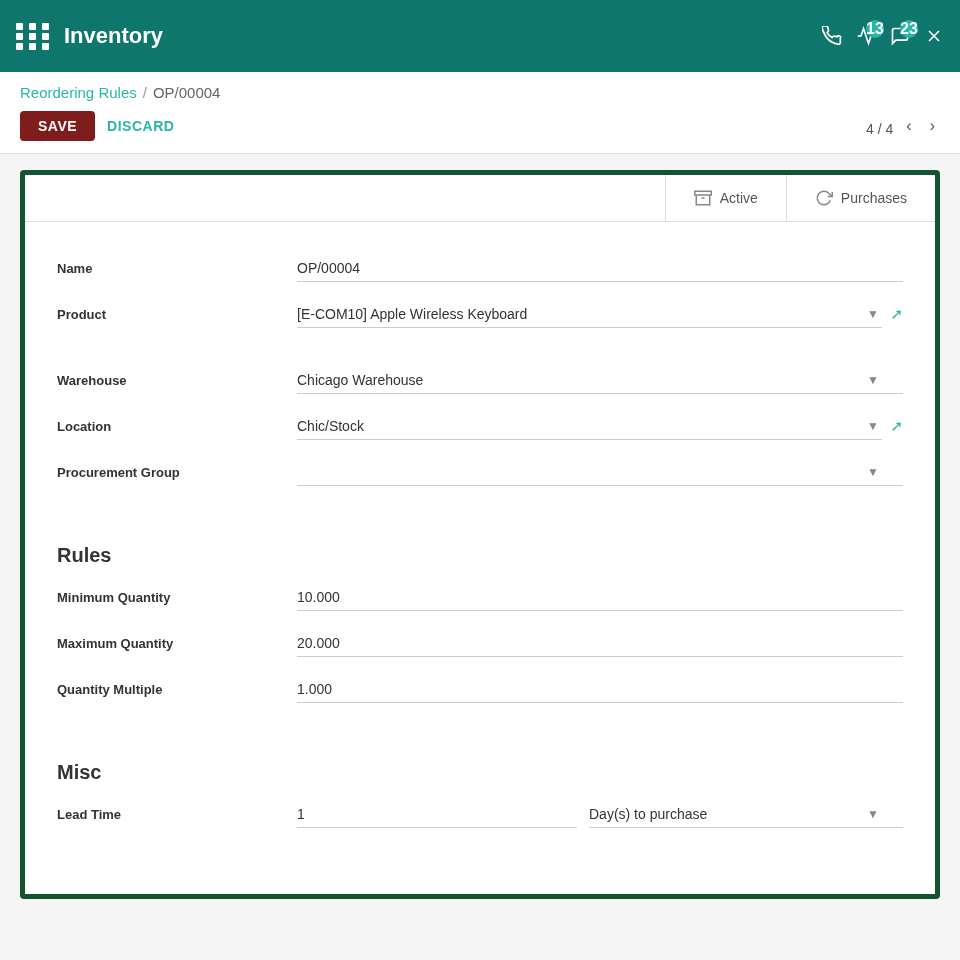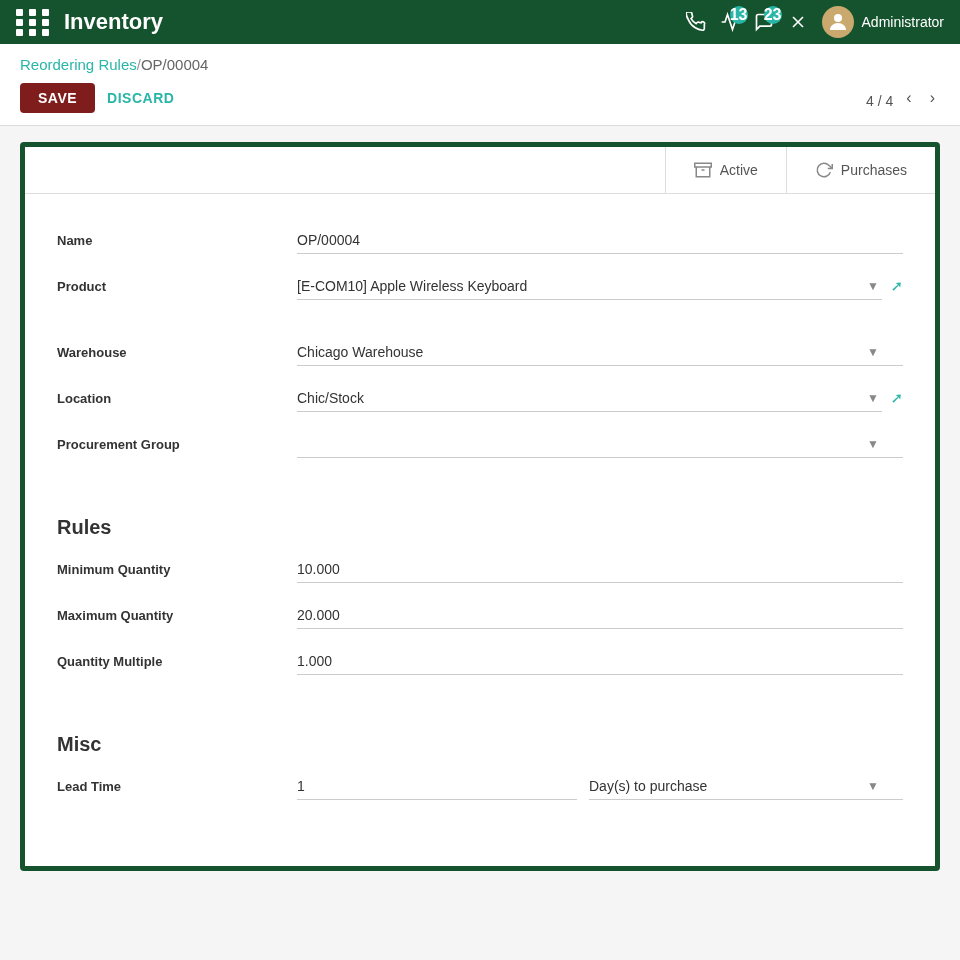--- a/index.html
+++ b/index.html
@@ -1,24 +1,24 @@
 <!DOCTYPE html>
 <html><head>
   <meta charset="utf-8">
   <style>
     * { box-sizing: border-box; margin: 0; padding: 0; }
     body { font-family: 'Segoe UI', Arial, sans-serif; background: #f5f5f5; color: #333; font-size: 14px; }
 
     
     .topnav {
-      background: #14532d;
+      background: #0f766e;
       display: flex;
       align-items: center;
       padding: 0 16px;
-      height: 44px;
+      height: 72px;
       color: white;
     }
     .topnav-grid {
       display: grid;
       grid-template-columns: repeat(3,10px);
       gap: 3px;
       margin-right: 12px;
     }
     .topnav-grid-dot {
       width: 7px; height: 7px;
@@ -78,20 +78,21 @@
       background: white;
       padding: 12px 20px 0 20px;
       border-bottom: 1px solid #ddd;
     }
     .breadcrumb {
       display: flex;
       align-items: center;
       font-size: 15px;
       color: #29b6a8;
       font-weight: 500;
+      gap: 6px;
       margin-bottom: 10px;
     }
     .breadcrumb-sep { color: #999; font-weight: 300; }
     .breadcrumb-current { color: #666; font-weight: 400; }
     .toolbar {
       display: flex;
       align-items: center;
       padding-bottom: 12px;
       gap: 12px;
     }
@@ -267,29 +268,20 @@
       <svg width="20" height="20" viewBox="0 0 24 24" fill="none" stroke="white" stroke-width="2">
         <path d="M21 15a2 2 0 01-2 2H7l-4 4V5a2 2 0 012-2h14a2 2 0 012 2z"></path>
       </svg>
       <span class="badge">23</span>
     </div>
     <div class="topnav-icon-btn">
       <svg width="20" height="20" viewBox="0 0 24 24" fill="none" stroke="white" stroke-width="2">
         <line x1="18" y1="6" x2="6" y2="18"></line>
           <line x1="6" y1="6" x2="18" y2="18"></line>
       </svg>
-    </div>
-    <div class="topnav-avatar">
-      <div class="avatar-circle">
-        <svg width="24" height="24" viewBox="0 0 24 24" fill="white">
-          <circle cx="12" cy="8" r="4"></circle>
-            <path d="M4 20c0-4 3.6-7 8-7s8 3 8 7"></path>
-        </svg>
-      </div>
-      <span>Administrator</span>
     </div>
   </div>
 </div>
 
 <div class="page-header">
   <div class="breadcrumb">
     <span style="cursor:pointer;">Reordering Rules</span>
     <span class="breadcrumb-sep">/</span>
     <span class="breadcrumb-current">OP/00004</span>
   </div>

